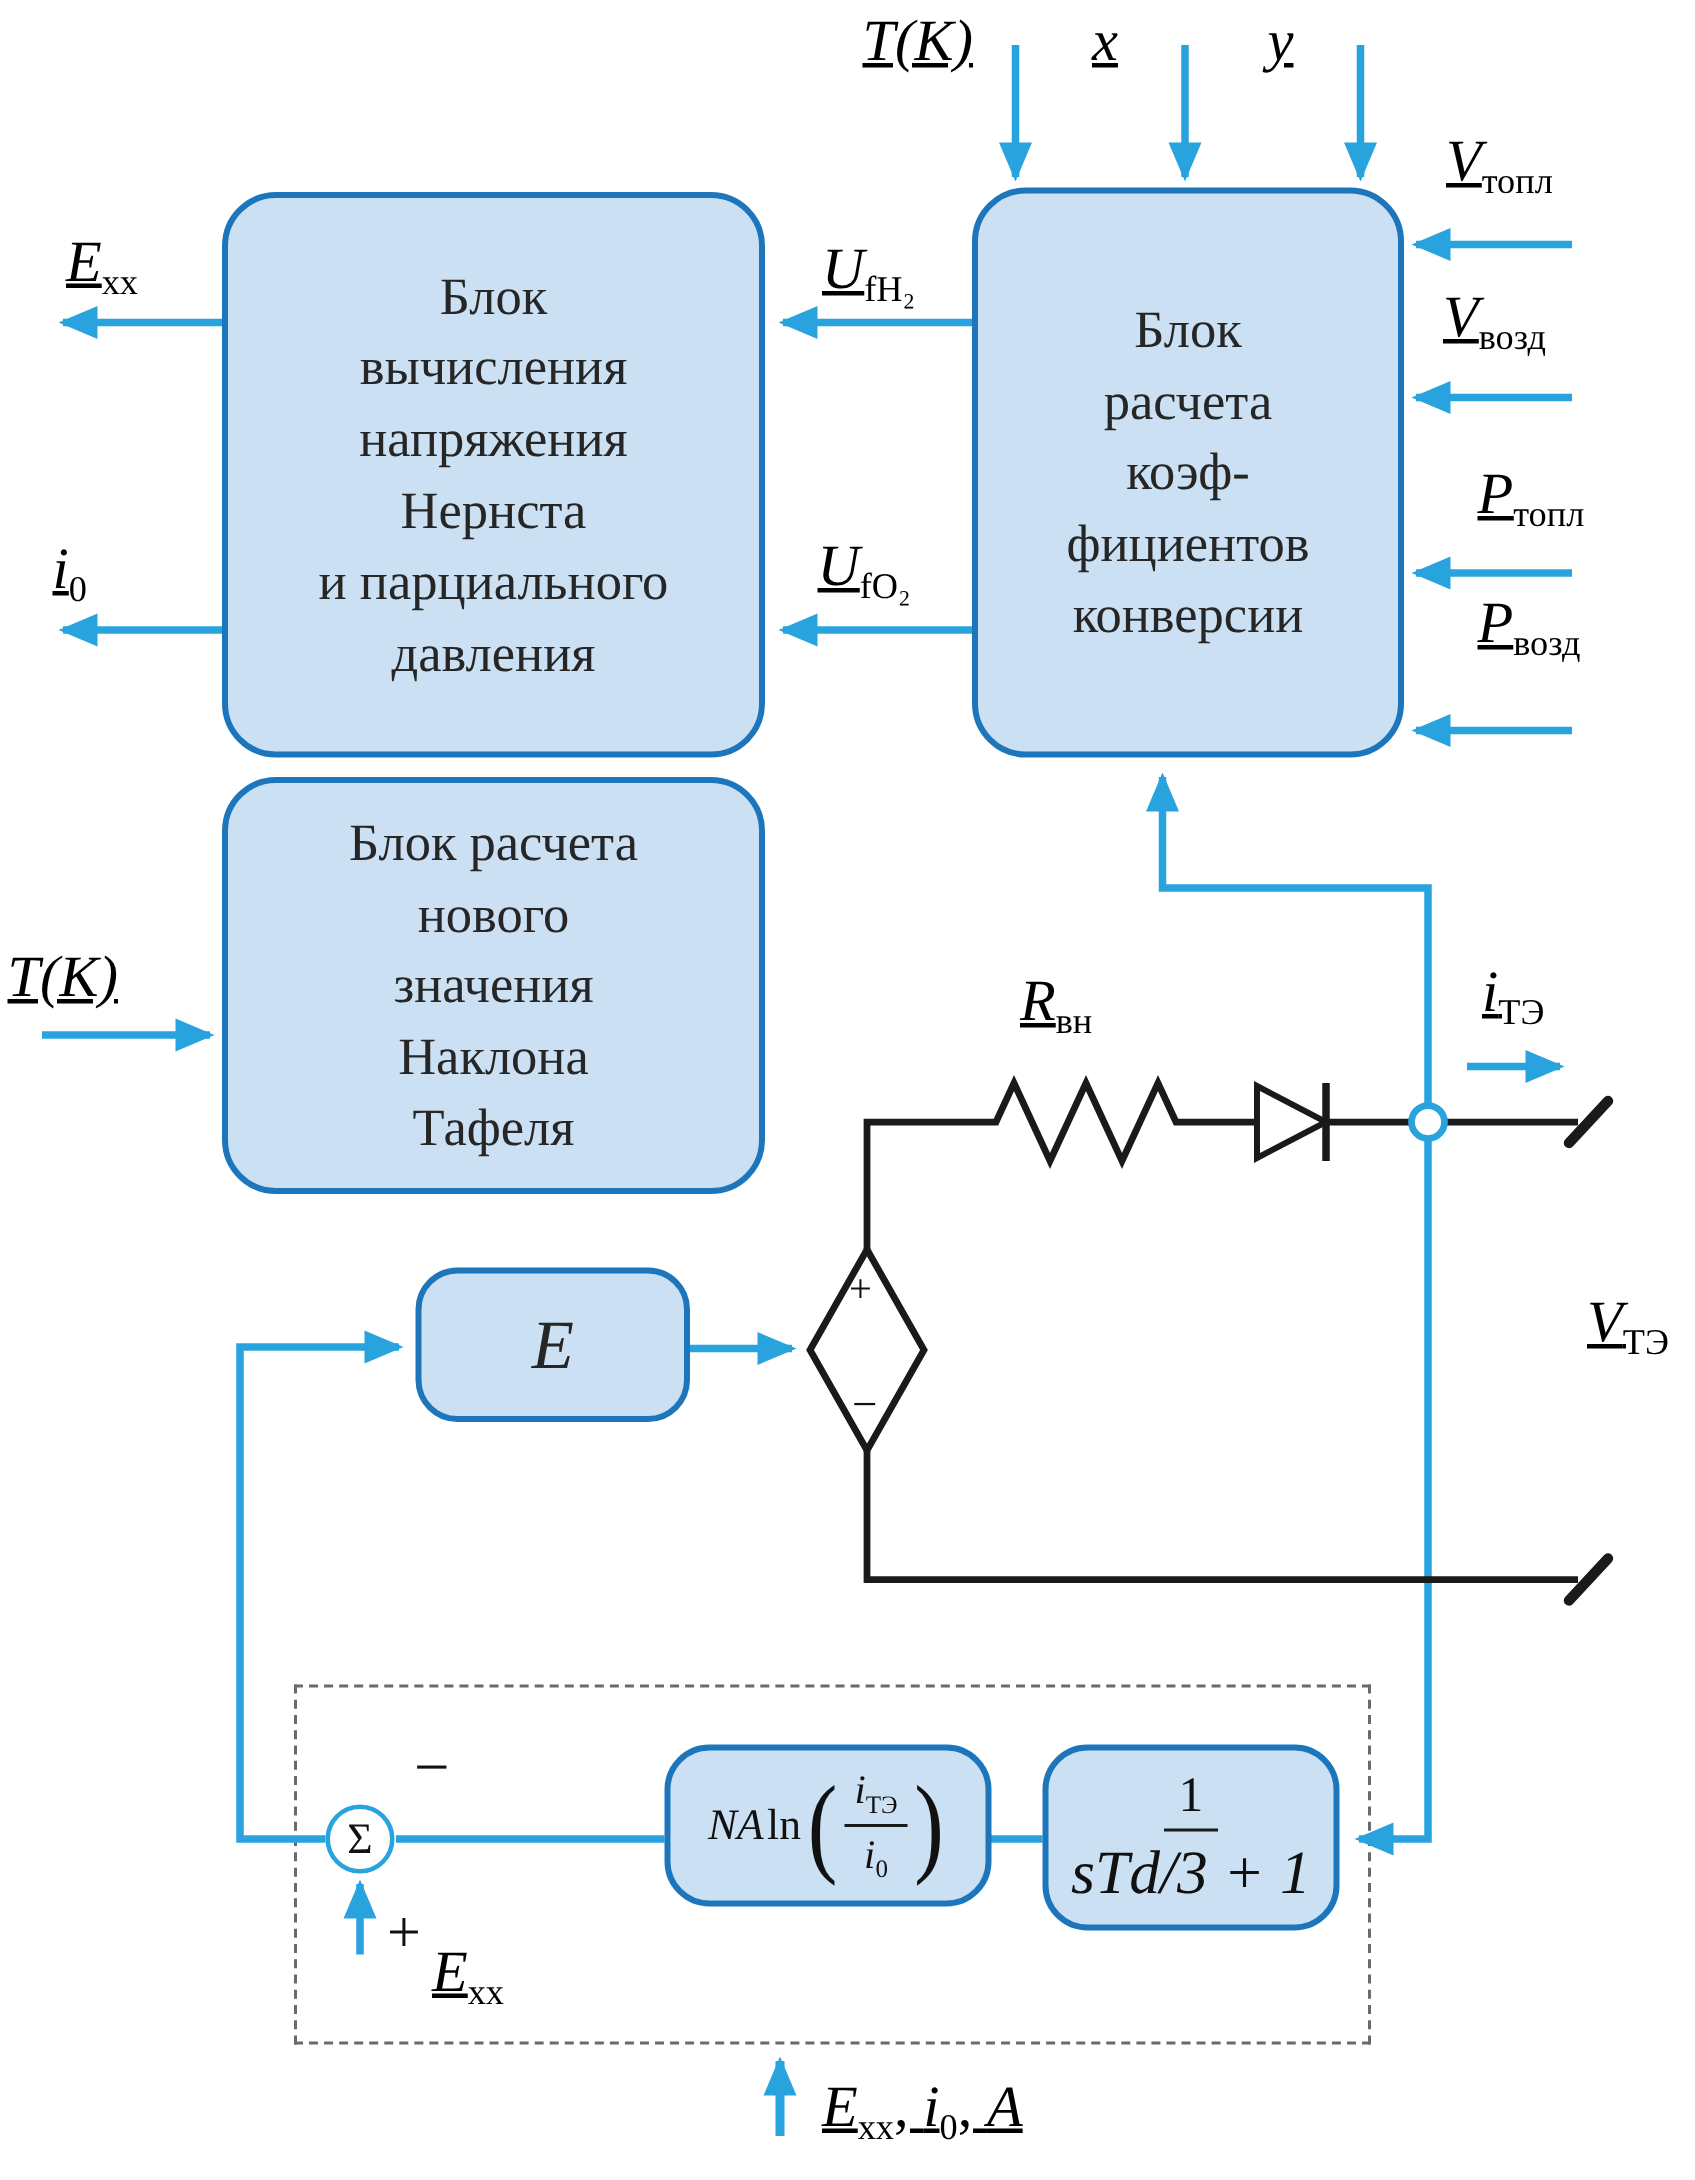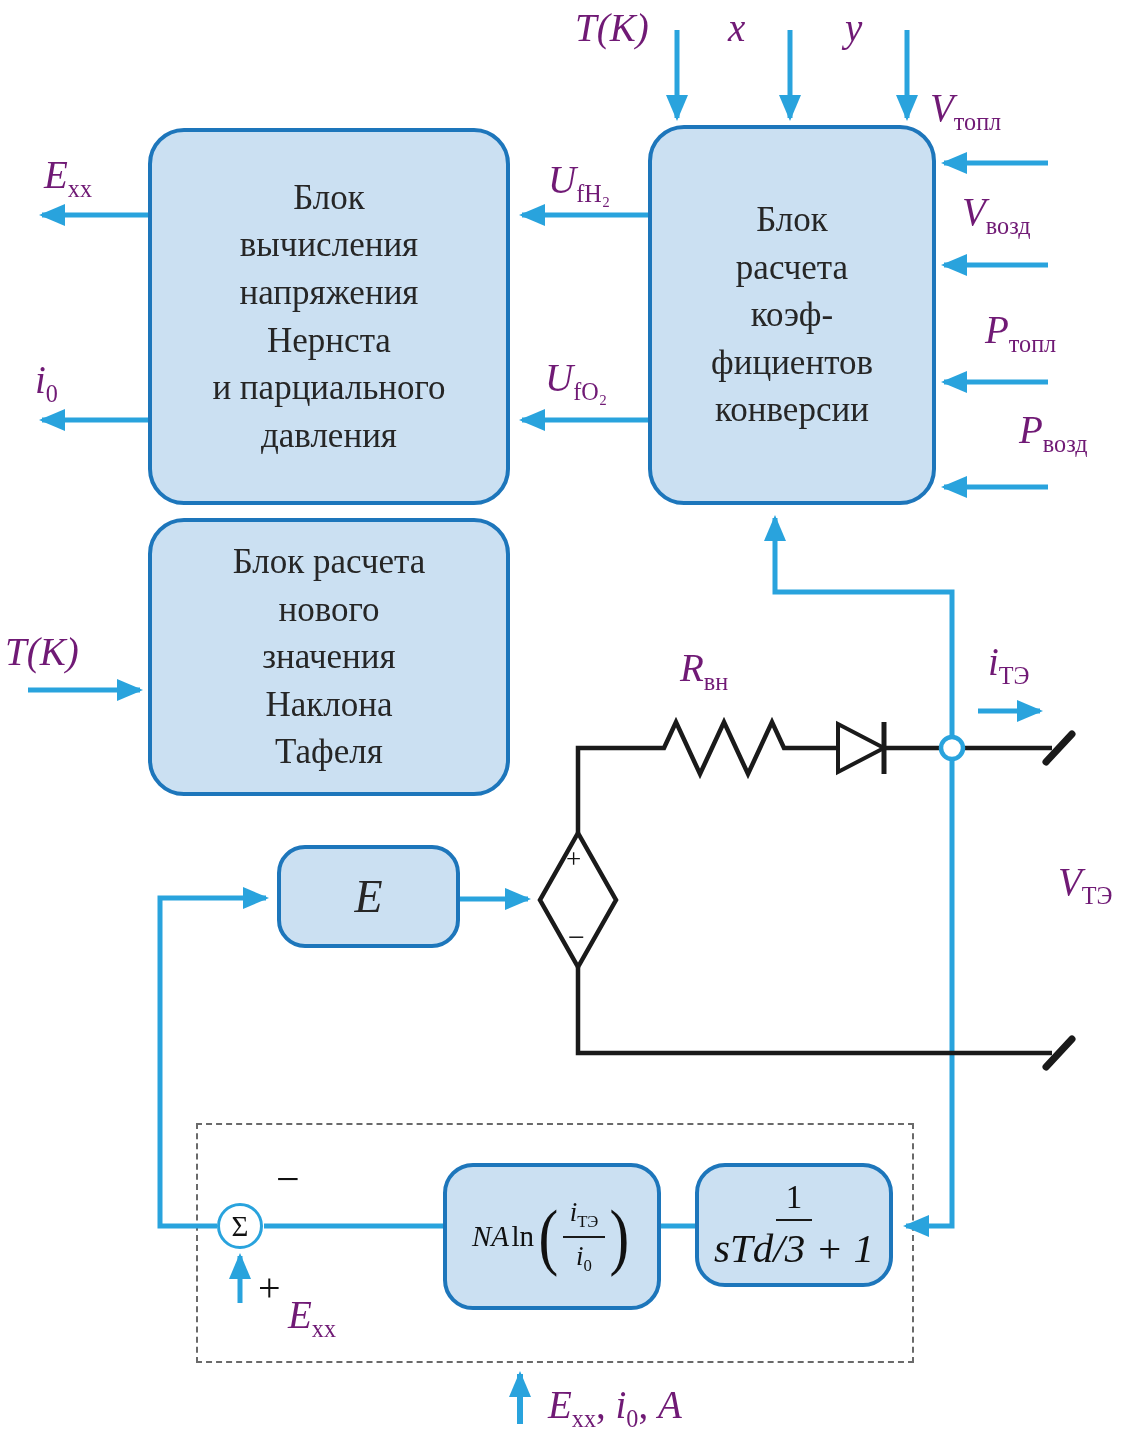--- a/index.html
+++ b/index.html
@@ -14,38 +14,38 @@
 
   .blk { position:absolute; background:#cbe0f2; border:4px solid #1d76bb; border-radius:36px;
     display:flex; align-items:center; justify-content:center; text-align:center;
     color:#262626; z-index:2; }
   .blk .txt { white-space:pre-line; font-size:35px; line-height:1.36; }
 
   #blk-nernst { left:148px; top:128px; width:362px; height:377px; }
   #blk-conv   { left:648px; top:125px; width:288px; height:380px; }
   #blk-tafel  { left:148px; top:518px; width:362px; height:278px; }
   #blk-e      { left:277px; top:845px; width:183px; height:103px; border-radius:28px; }
-  #blk-na     { left:443px; top:1163px; width:218px; height:147px; border-radius:30px; }
+  #blk-na     { left:443px; top:1163px; width:218px; height:108px; border-radius:30px; }
   #blk-tf     { left:695px; top:1163px; width:198px; height:124px; border-radius:30px; }
 
   .b  { font-style:italic; }
   .up { font-style:normal; }
   .ebig { font-size:46px; font-style:italic; }
 
-  .lbl { position:absolute; font-size:39px; font-style:italic; color:#701a75;
-    white-space:nowrap; z-index:2; line-height:1; }
+  .lbl { position:absolute; font-size:39px; font-style:italic; color:#000000;
+    white-space:nowrap; z-index:2; line-height:1;text-decoration:underline; }
   .lbl sub { font-style:normal; font-size:62%; line-height:0; }
 
   #lbl-tk-top { left:575px; top:8px; }
   #lbl-x-top  { left:728px; top:8px; }
   #lbl-y-top  { left:845px; top:8px; }
-  #lbl-vfuel  { left:930px; top:88px; }
+  #lbl-vfuel  { left:964px; top:88px; }
   #lbl-vair   { left:962px; top:192px; }
   #lbl-pfuel  { left:985px; top:310px;text-align:center; }
-  #lbl-pair   { left:985px; top:410px;margin-left:34px; }
+  #lbl-pair   { left:985px; top:396px; }
   #lbl-ufh2   { left:548px; top:160px; }
   #lbl-ufo2   { left:545px; top:358px; }
   #lbl-exx    { left:44px;  top:155px; }
   #lbl-i0     { left:35px;  top:360px; }
   #lbl-tk-left{ left:5px;   top:632px; }
   #lbl-rvn    { left:680px; top:648px;text-align:center; }
   #lbl-ite    { left:988px; top:642px; }
   #lbl-vte    { left:1058px;top:862px; }
   #lbl-exx-fb { left:288px; top:1295px; }
   #lbl-bottom { left:548px; top:1385px; }

